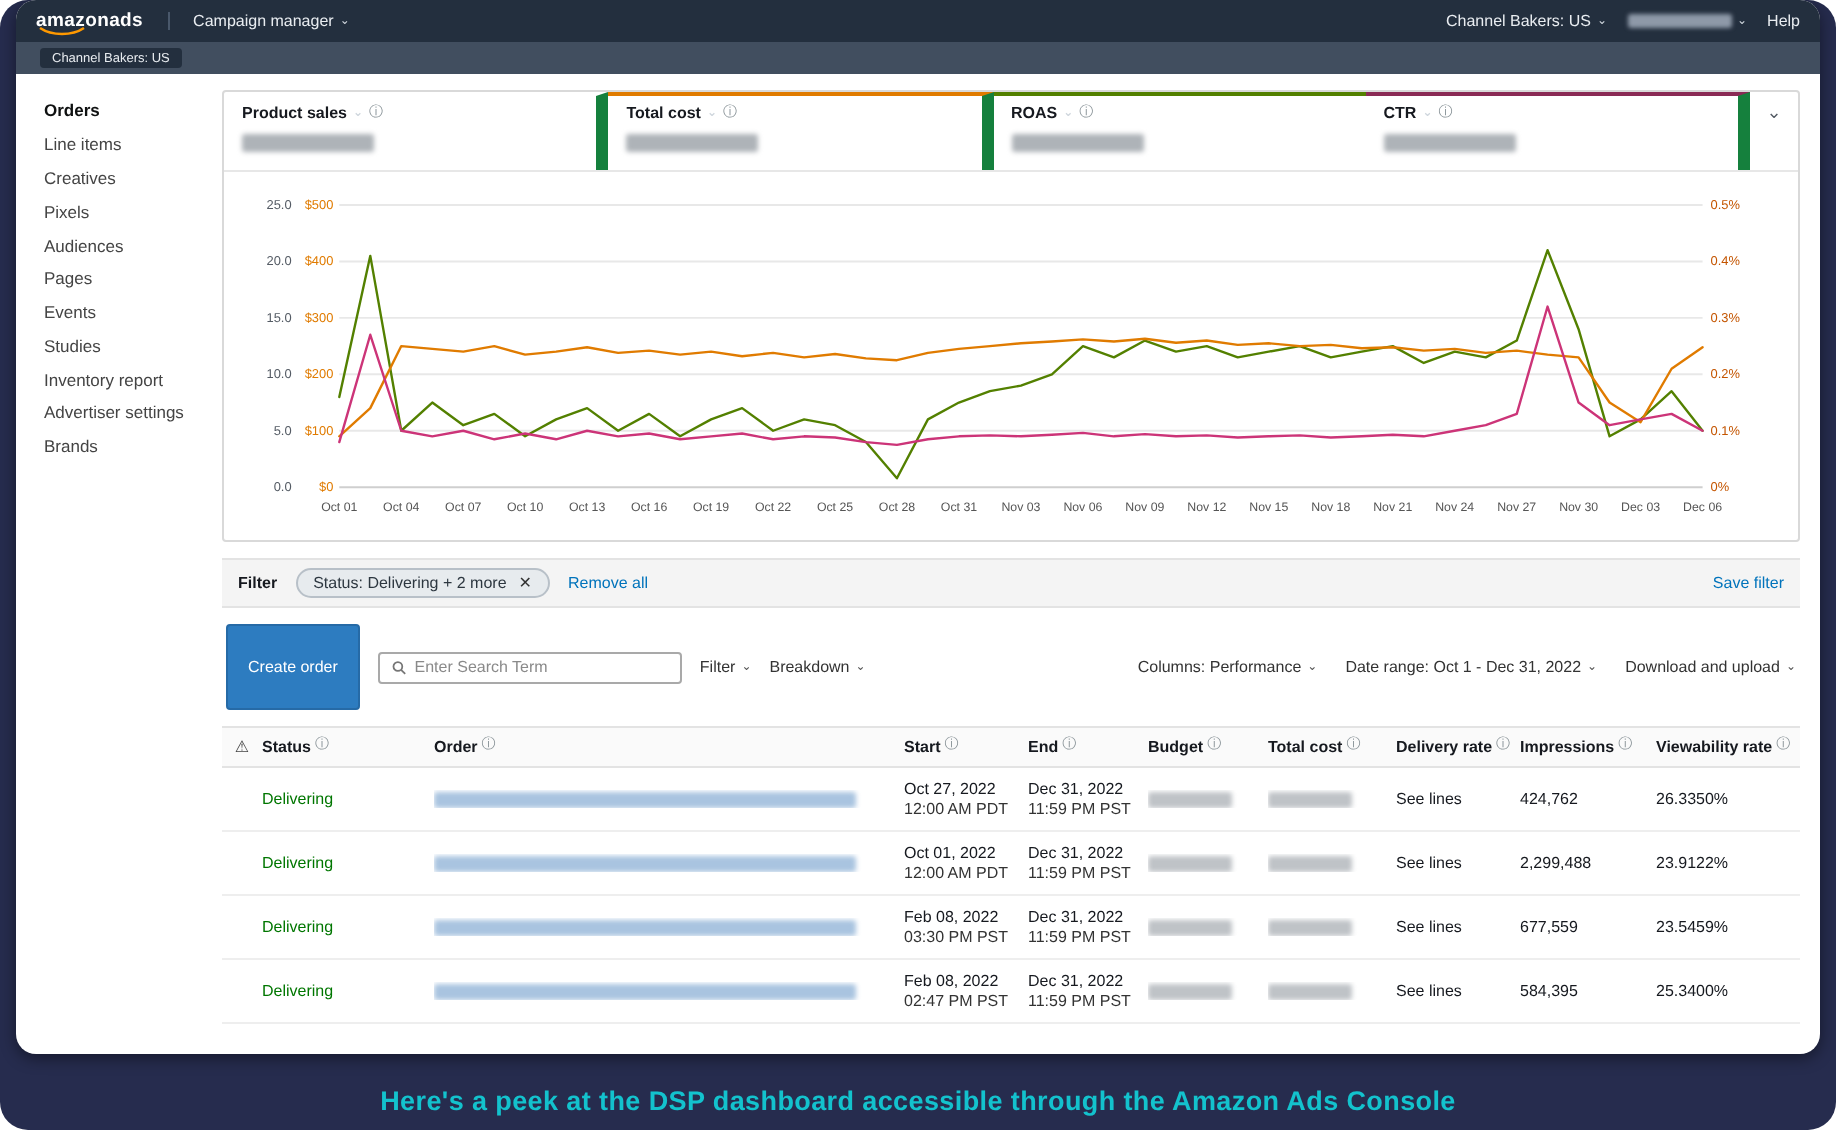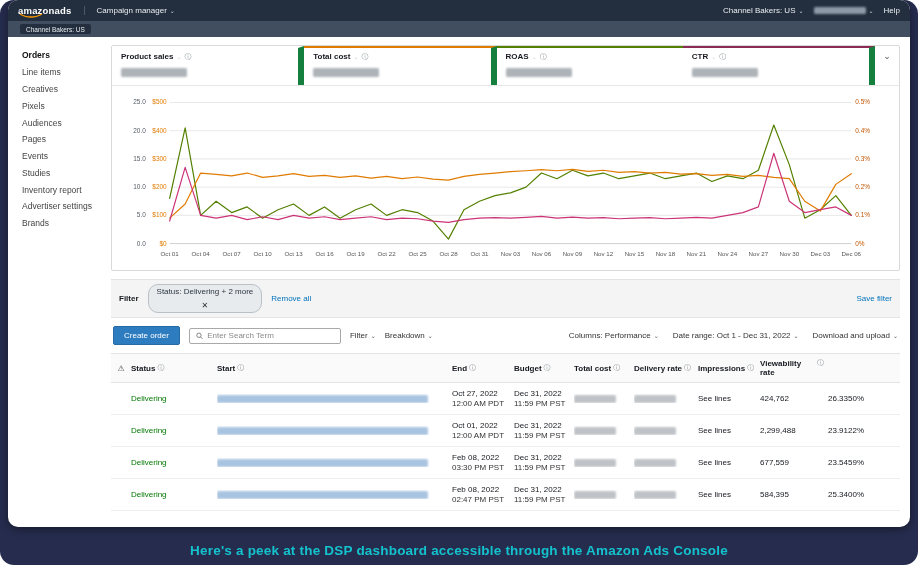--- a/index.html
+++ b/index.html
@@ -45,28 +45,28 @@
   .mcard { flex: 1; border-top: 2px solid transparent; border-right: 6px solid #15803d; padding: 4px 9px 6px; cursor: pointer; }
   .mlabel { display: flex; align-items: center; gap: 3px; font-size: 8px; font-weight: bold; color: #16191f; }
   .info-glyph { color: #879196; font-size: 7px; font-weight: normal; line-height: 1; }
   .mcollapse { width: 24px; display: flex; align-items: flex-start; justify-content: center; padding-top: 5px; color: #545b64; font-size: 9px; cursor: pointer; }
   .chart-wrap { padding: 4px 2px 0; }
   #chart-svg { display: block; width: 100%; height: 180px; font-family: "Liberation Sans", "DejaVu Sans", sans-serif; }
 
   
   .filterbar { margin-top: 8px; background: #f4f4f4; border-top: 1px solid #e3e3e3; border-bottom: 1px solid #e3e3e3; display: flex; align-items: center; gap: 9px; padding: 4px 8px; font-size: 8px; }
   .filter-label { font-weight: bold; color: #16191f; }
-  .chip { background: #e7ebee; border: 1px solid #b8c0c8; border-radius: 10px; padding: 2px 8px; display: flex; gap: 6px; align-items: center; color: #2d3740; cursor: pointer; flex-direction: column; }
+  .chip { background: #e7ebee; border: 1px solid #b8c0c8; border-radius: 10px; padding: 2px 8px; display: flex; gap: 6px; align-items: center; color: #2d3740; cursor: pointer; }
   .chip .x { font-size: 8px; font-weight: bold; color: #333; line-height: 1; cursor: pointer; }
   .link-blue { color: #0073bb; cursor: pointer; }
   .save { margin-left: auto; }
 
   
   .toolbar { display: flex; align-items: center; gap: 9px; padding: 8px 2px; font-size: 8px; color: #333; }
-  .btn-primary { background: #2d7cc0; color: #fff; border: 1px solid #266aa6; border-radius: 2px; font-size: 8px; padding: 4px 10px; cursor: pointer; font-family: inherit; }
+  .btn-primary { background: #2d7cc0; color: #fff; border: 1px solid #266aa6; border-radius: 2px; font-size: 8px; padding: 16px 10px; cursor: pointer; font-family: inherit; }
   .search { display: flex; align-items: center; border: 1px solid #a9a9a9; border-radius: 2px; padding: 2.5px 6px; gap: 4px; width: 152px; background: #fff; }
   .search input { border: 0; outline: 0; font-size: 8px; width: 100%; padding: 0; color: #333; background: transparent; font-family: inherit; }
   .search input::placeholder { color: #8a8a8a; }
   .dd { display: flex; align-items: center; gap: 3px; cursor: pointer; color: #333; }
   .dd .tiny-caret { color: #555; }
   .toolbar-right { margin-left: auto; display: flex; gap: 14px; }
 
   
   .thead, .trow { display: grid; grid-template-columns: 20px 86px 1fr 62px 60px 60px 64px 62px 68px 72px; align-items: center; }
   .thead { background: #fafafa; border-top: 1px solid #e3e3e3; border-bottom: 1px solid #e3e3e3; font-size: 8px; font-weight: bold; color: #16191f; padding: 5px 0; }
@@ -272,20 +272,24 @@
         </div>
 
         <div class="table">
           <div class="thead">
             <div class="warn-cell">⚠</div>
             <div class="th">
                 <span>Status</span>
                 <span class="info-glyph">ⓘ</span>
               </div>
             <div class="th">
+                <span>Order</span>
+                <span class="info-glyph">ⓘ</span>
+              </div>
+            <div class="th">
                 <span>Start</span>
                 <span class="info-glyph">ⓘ</span>
               </div>
             <div class="th">
                 <span>End</span>
                 <span class="info-glyph">ⓘ</span>
               </div>
             <div class="th">
                 <span>Budget</span>
                 <span class="info-glyph">ⓘ</span>

